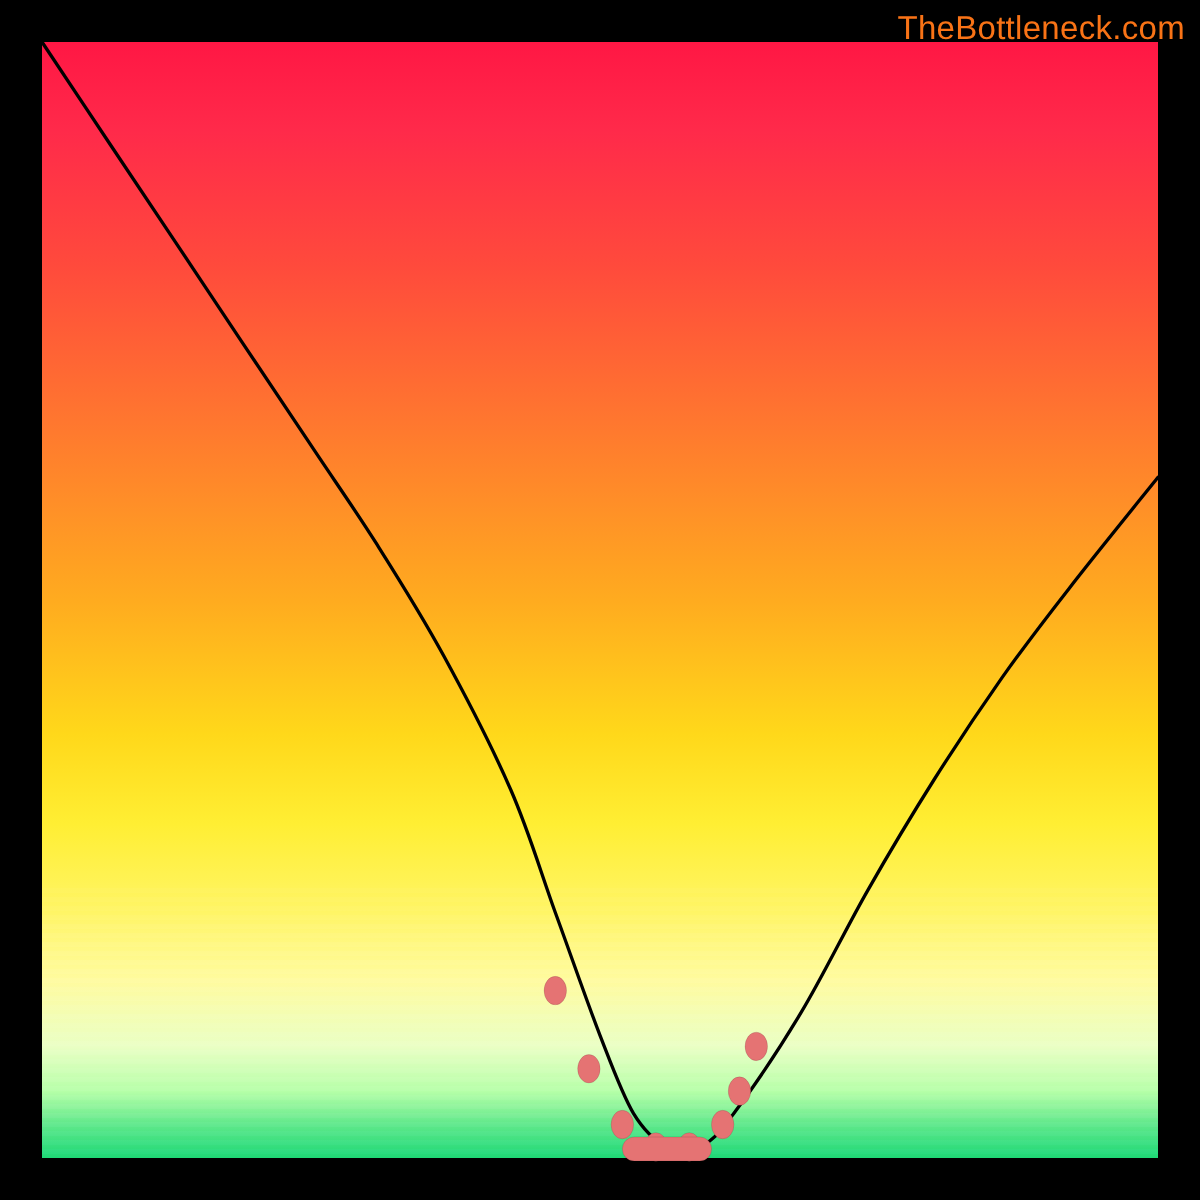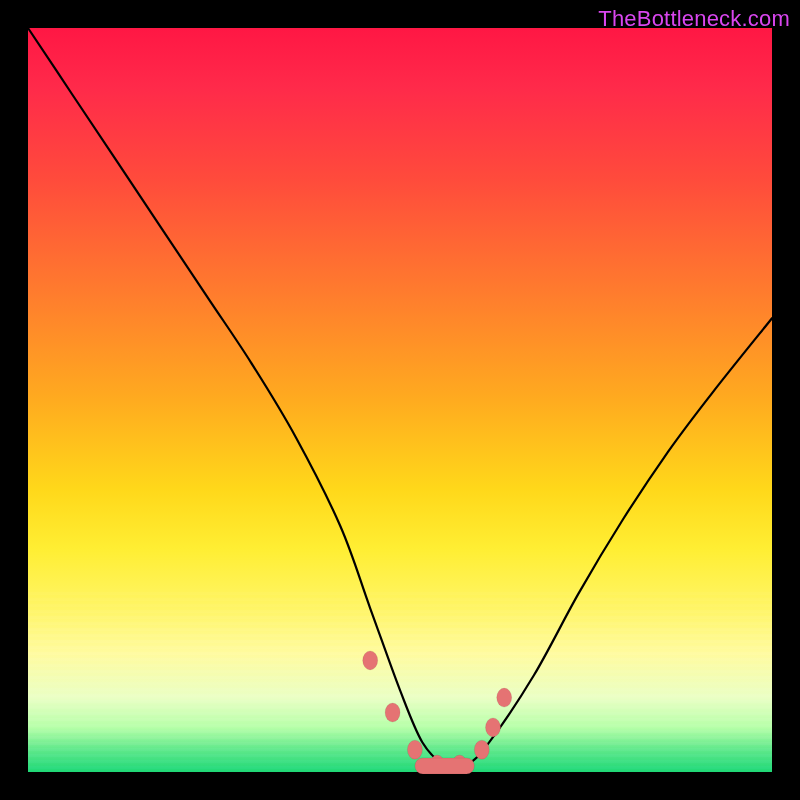--- a/index.html
+++ b/index.html
@@ -54,21 +54,21 @@
       rgba(255,255,255,0.0) 6px
     );
     pointer-events: none;
     mix-blend-mode: overlay;
     opacity: 0.4;
   }
   .watermark {
     position: absolute;
     top: 6px;
     right: 10px;
-    color: #d946ef;
+    color: #f97316;
     font-size: 22px;
     font-weight: 500;
     letter-spacing: 0.2px;
     user-select: none;
   }
   svg.curve {
     position: absolute;
     left: 0; top: 0;
     width: 744px;
     height: 744px;

